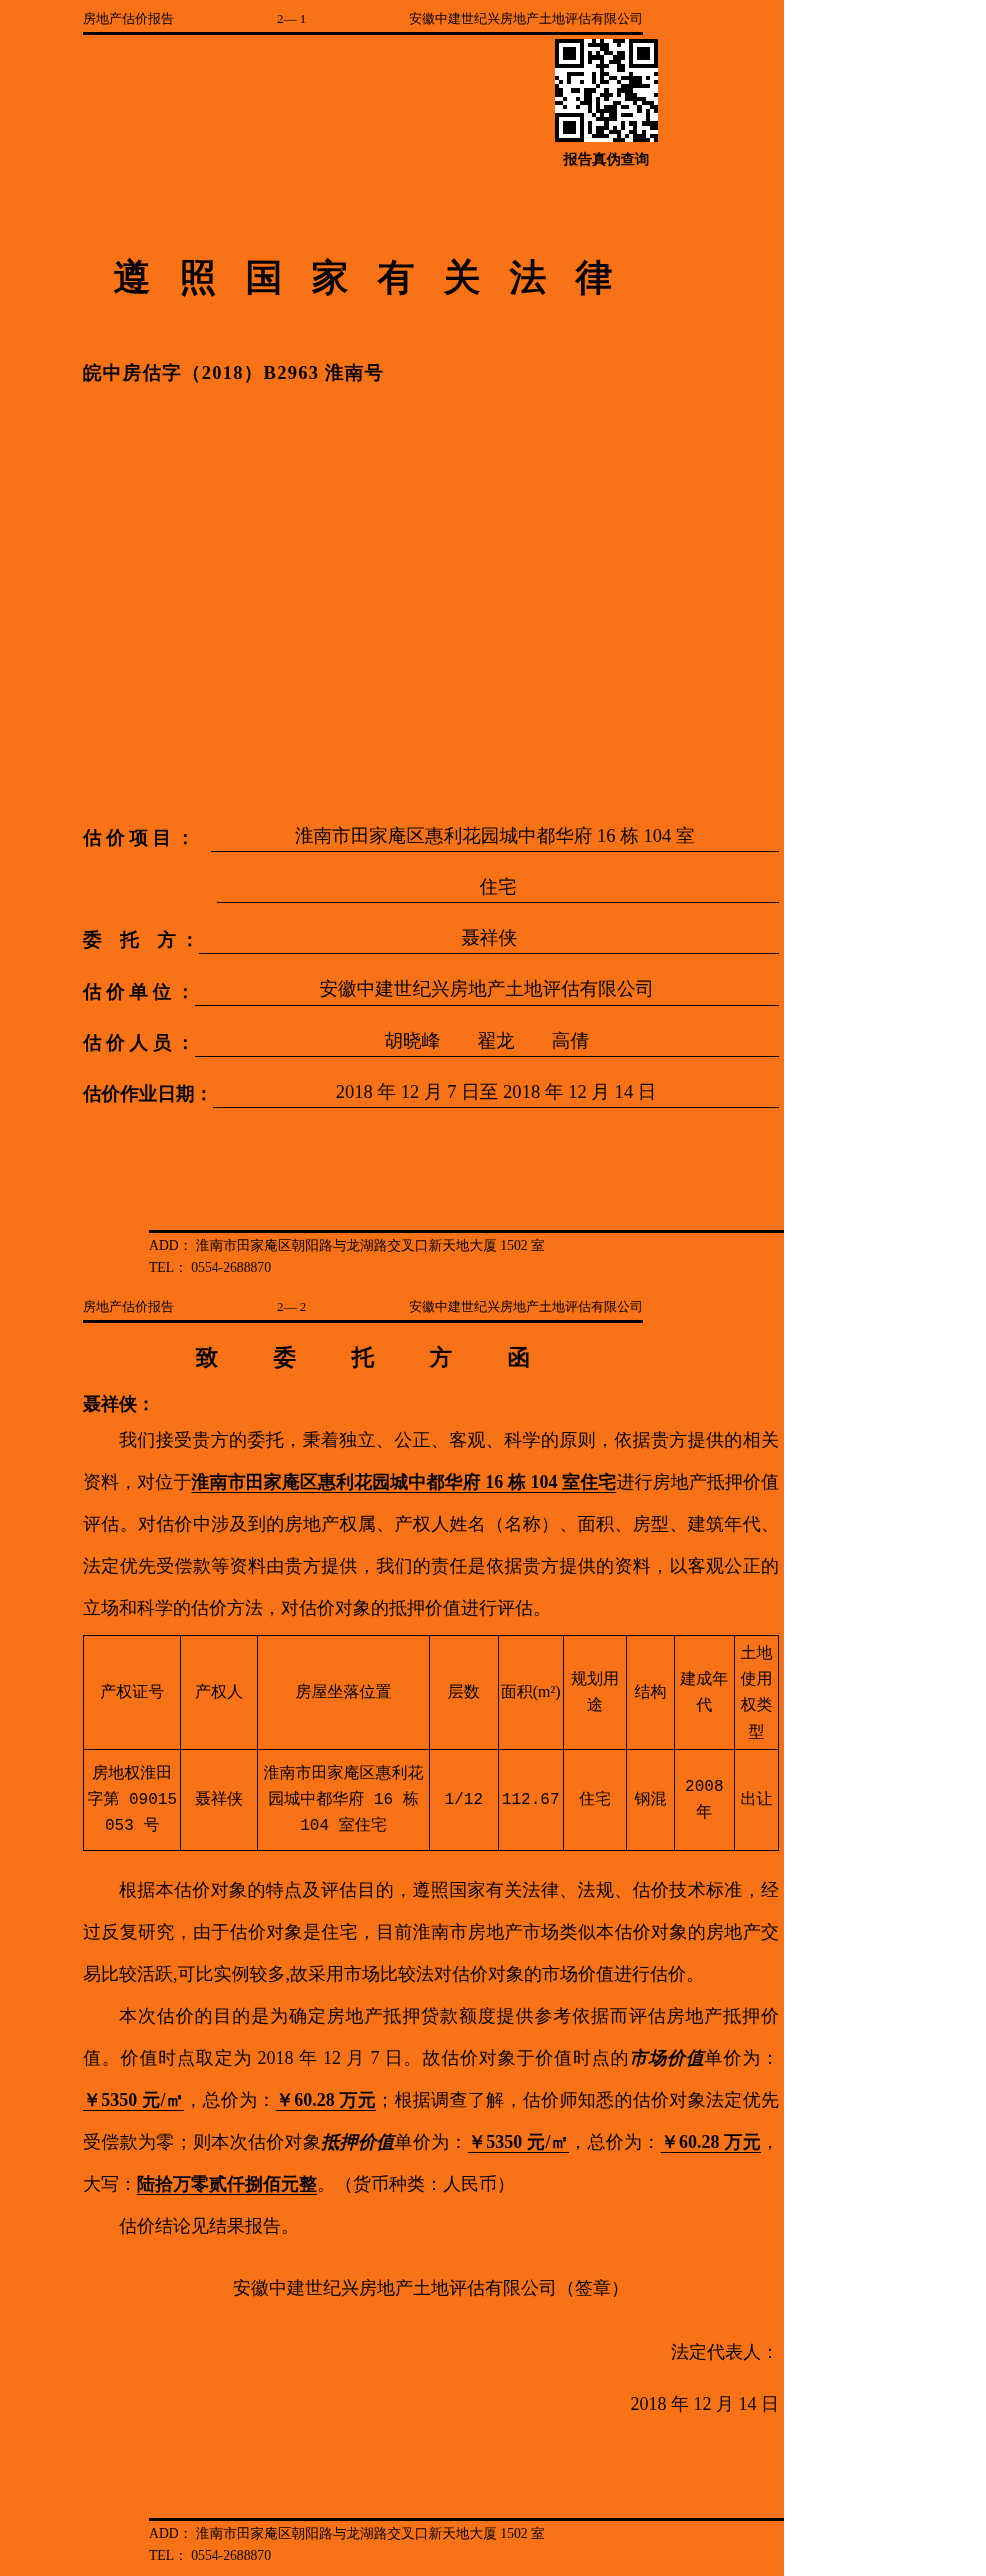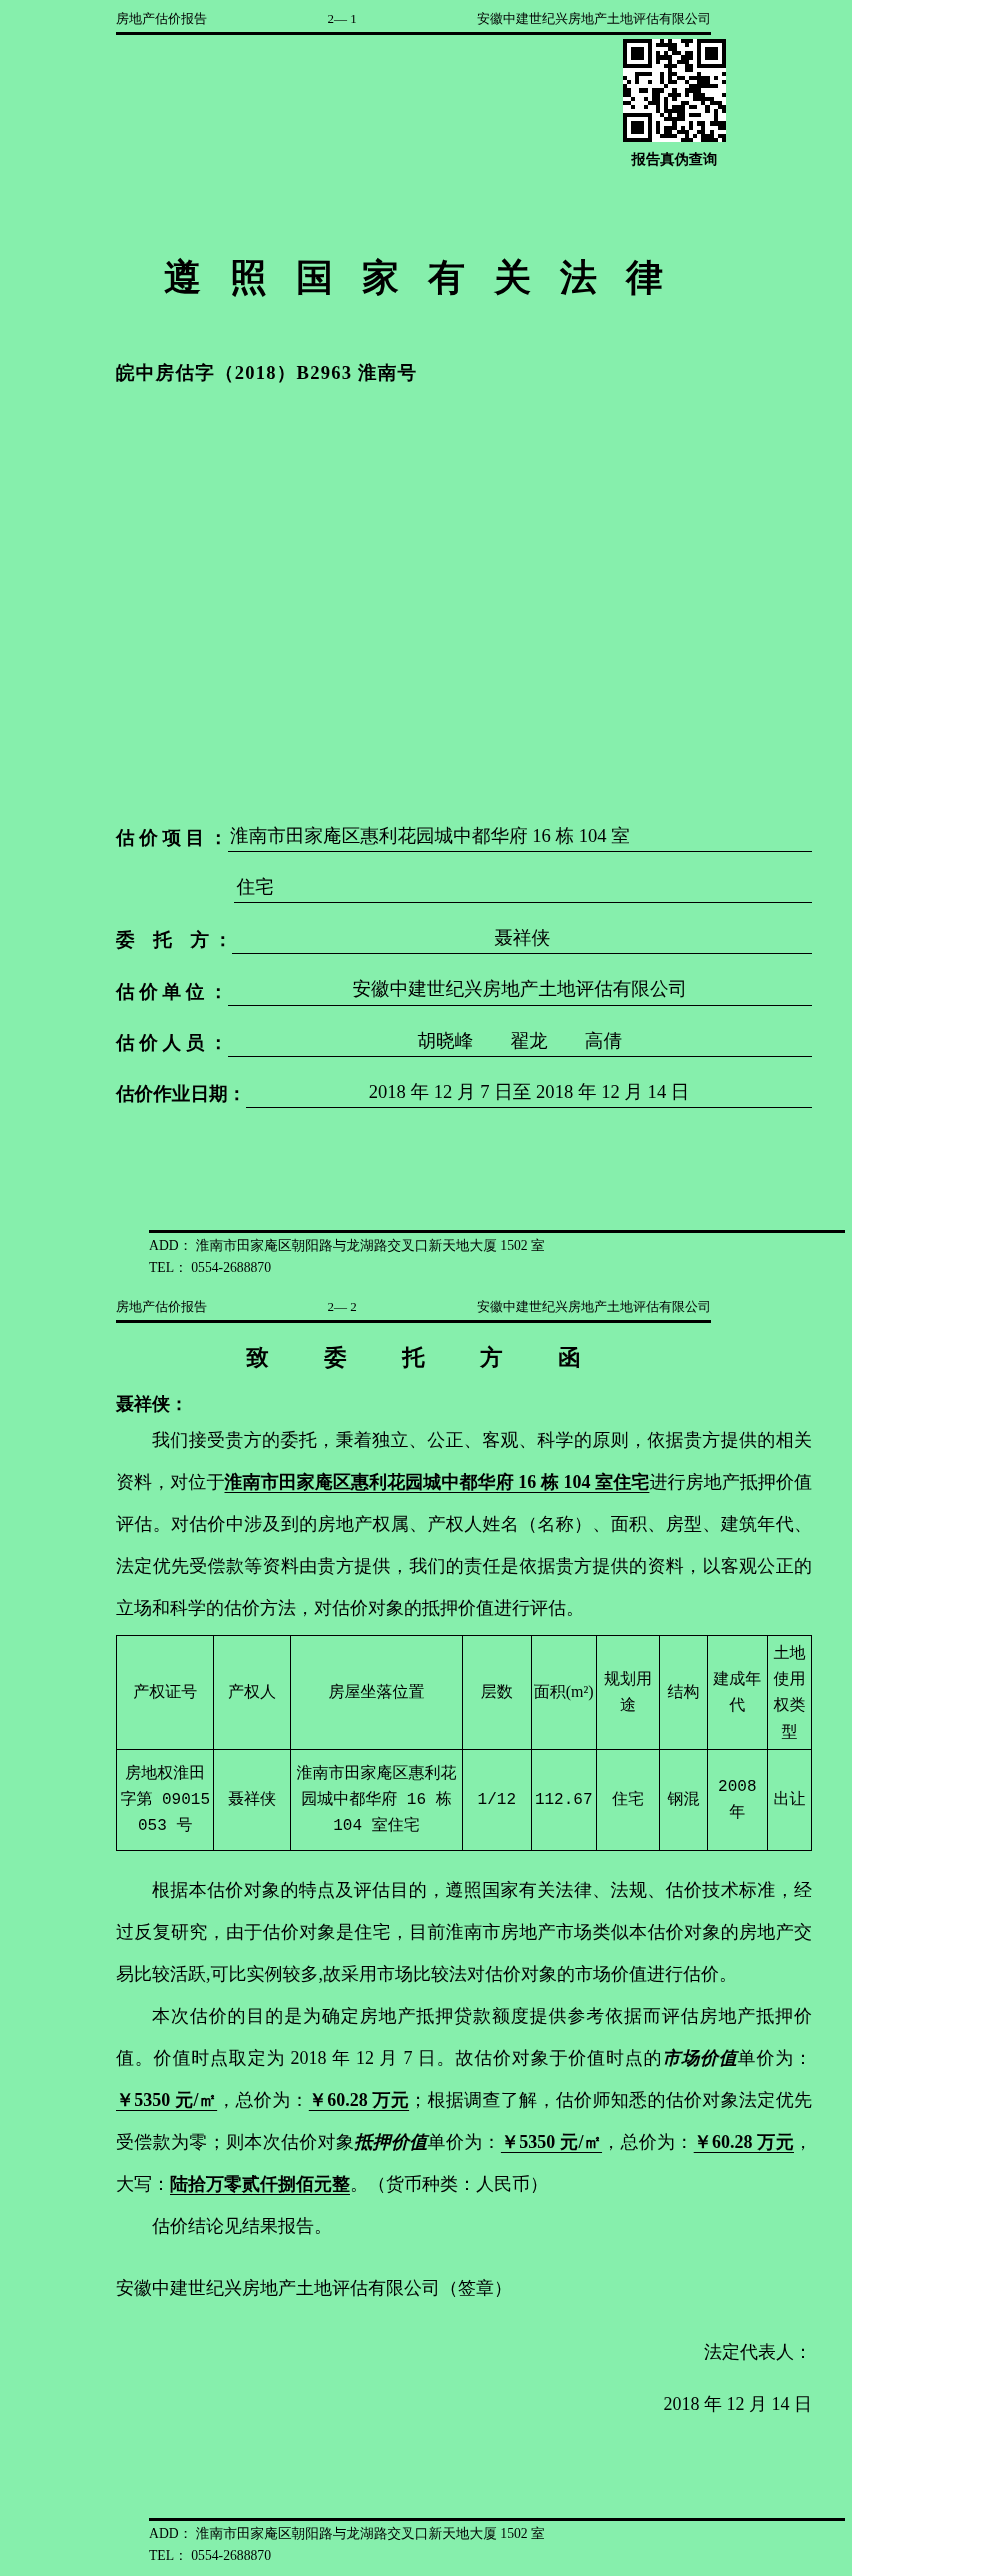--- a/index.html
+++ b/index.html
@@ -1,18 +1,18 @@
 <!DOCTYPE html>
 <html style="font-size:10px"><head>
 <meta charset="utf-8">
 <style>
   html,body{margin:0;padding:0;background:#ffffff;}
   body{width:987px;font-family:"Liberation Serif","DejaVu Serif",serif;color:#000;}
-  .page{position:relative;width:852px;height:1288px;overflow:hidden;background:#86efac;
-        padding-left:116px;padding-right:141px;box-sizing:border-box;}
+  .page{position:relative;width:784px;height:1288px;overflow:hidden;background:#f97316;
+        padding-left:83px;padding-right:141px;box-sizing:border-box;}
   .content{width:696px;}
   
   .runhead{display:flex;justify-content:space-between;align-items:flex-end;
            padding-top:10px;font-size:13px;line-height:18.6px;}
   .runhead .c{flex:1;text-align:center;}
   .runhead .l,.runhead .r{white-space:nowrap;}
   .headrule{height:2.5px;background:#000;margin-top:3.7px;}
   
   .qrwrap{position:absolute;top:39px;right:126px;width:103px;text-align:center;}
   .qrwrap svg{width:103px;height:103px;display:block;shape-rendering:crispEdges;}
@@ -20,21 +20,21 @@
   
   .doctitle{margin-top:218px;text-align:center;font-size:37px;font-weight:bold;
             letter-spacing:29px;text-indent:29px;line-height:50px;}
   .docno{margin-top:57px;text-align:left;font-size:18.6px;font-weight:bold;letter-spacing:1.2px;}
   
   .form{margin-top:435px;font-size:18.6px;}
   .frow{display:flex;align-items:flex-end;margin-top:20px;}
   .frow .flabel{font-weight:bold;white-space:nowrap;line-height:29px;}
   .frow .fval{flex:1;border-bottom:1.2px solid #000;line-height:29px;padding:0 2.5px 1.2px 2.5px;}
   .fval.center{text-align:center;}
-  .fval.left{text-align:left;}
+  .fval.left{text-align:center;margin-left:16px;}
   .fspacer{width:118px;}
   
   .pagefoot{position:absolute;left:149px;bottom:10px;width:696px;}
   .footrule{height:3.1px;background:#000;}
   .pagefoot div{font-size:13.7px;line-height:20px;margin-top:2.5px;white-space:nowrap;}
   
   .lettertitle{margin-top:20px;text-align:center;font-size:22.4px;font-weight:bold;
                letter-spacing:25px;text-indent:25px;line-height:30px;}
   .salute{margin-top:16px;font-size:18px;font-weight:bold;line-height:30px;}
   p.body{margin:0;font-size:18px;line-height:42px;text-align:justify;text-indent:36px;}
@@ -42,21 +42,21 @@
   .bu{font-weight:bold;text-decoration:underline;text-underline-offset:4.4px;text-decoration-thickness:1.2px;}
   
   table.rights{border-collapse:collapse;width:696px;margin-top:6.2px;
                font-size:16px;table-layout:fixed;}
   table.rights th,table.rights td{border:0.6px solid #000;text-align:center;vertical-align:middle;
                padding:3.7px 1.2px;font-weight:normal;line-height:1.65;word-break:break-all;}
   table.rights{border:1.9px solid #000;}
   table.rights tr.hdr th{border-bottom:1.9px solid #000;height:57px;}
   table.rights td{height:93px;font-family:Liberation Mono, monospace;}
   
-  .sig-company{margin-top:26px;font-size:18px;text-align:left;line-height:30px;}
+  .sig-company{margin-top:26px;font-size:18px;text-align:center;line-height:30px;}
   .sig-rep{margin-top:34px;font-size:18px;text-align:right;padding-right:131px;line-height:30px;}
   .sig-date{margin-top:22.4px;font-size:18px;text-align:right;padding-right:131px;line-height:30px;}
 </style>
 </head>
 <body>
 
 <div class="page">
   <div class="runhead">
     <span class="l">房地产估价报告</span>
     <span class="c">2— 1</span>

